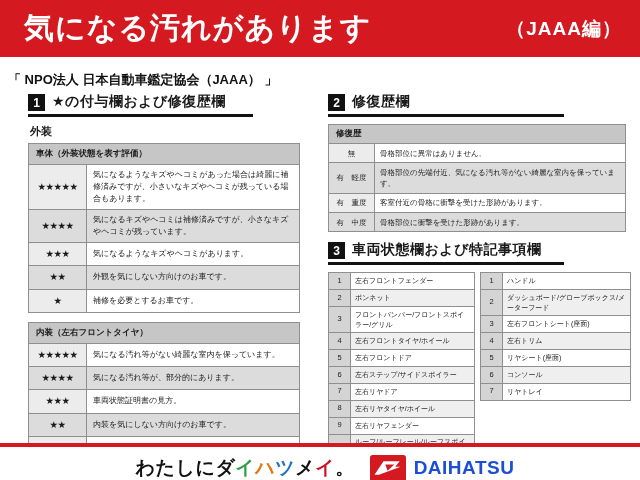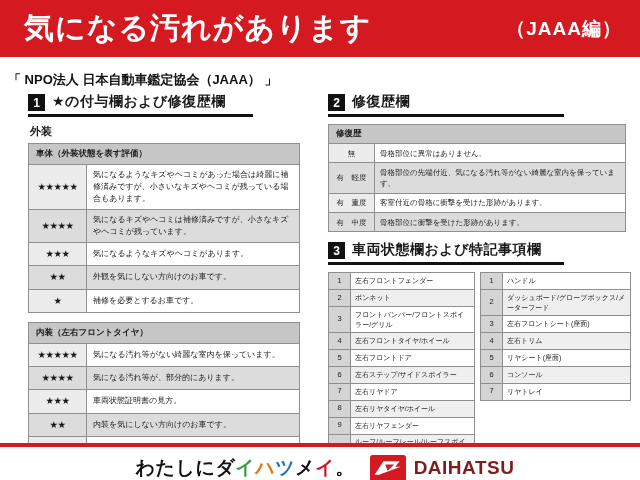--- a/index.html
+++ b/index.html
@@ -71,21 +71,21 @@
 
   
   .foot-rule { position:absolute; left:0; right:0; top:443px; height:4px; background:#d41a20; }
   .footer {
     position:absolute; left:10px; right:0; top:447px; height:42px;
     display:flex; align-items:center; justify-content:center; gap:14px; background:#fff;
   }
   .slogan { font-size:19px; font-weight:800; letter-spacing:0.5px; }
   .brand-lockup { display:flex; align-items:center; gap:7px; }
   .brand-mark { width:38px; height:27px; display:block; }
-  .brand-name { color:#7f1d1d; font-size:19px; font-weight:800; letter-spacing:0.5px; }
+  .brand-name { color:#1d4ed8; font-size:19px; font-weight:800; letter-spacing:0.5px; }
 </style>
 </head>
 <body>
 
 <div class="page">
 
   <div class="titlebar">
     <span class="main-title">気になる汚れがあります</span>
     <span class="edition">（JAAA編）</span>
   </div>

